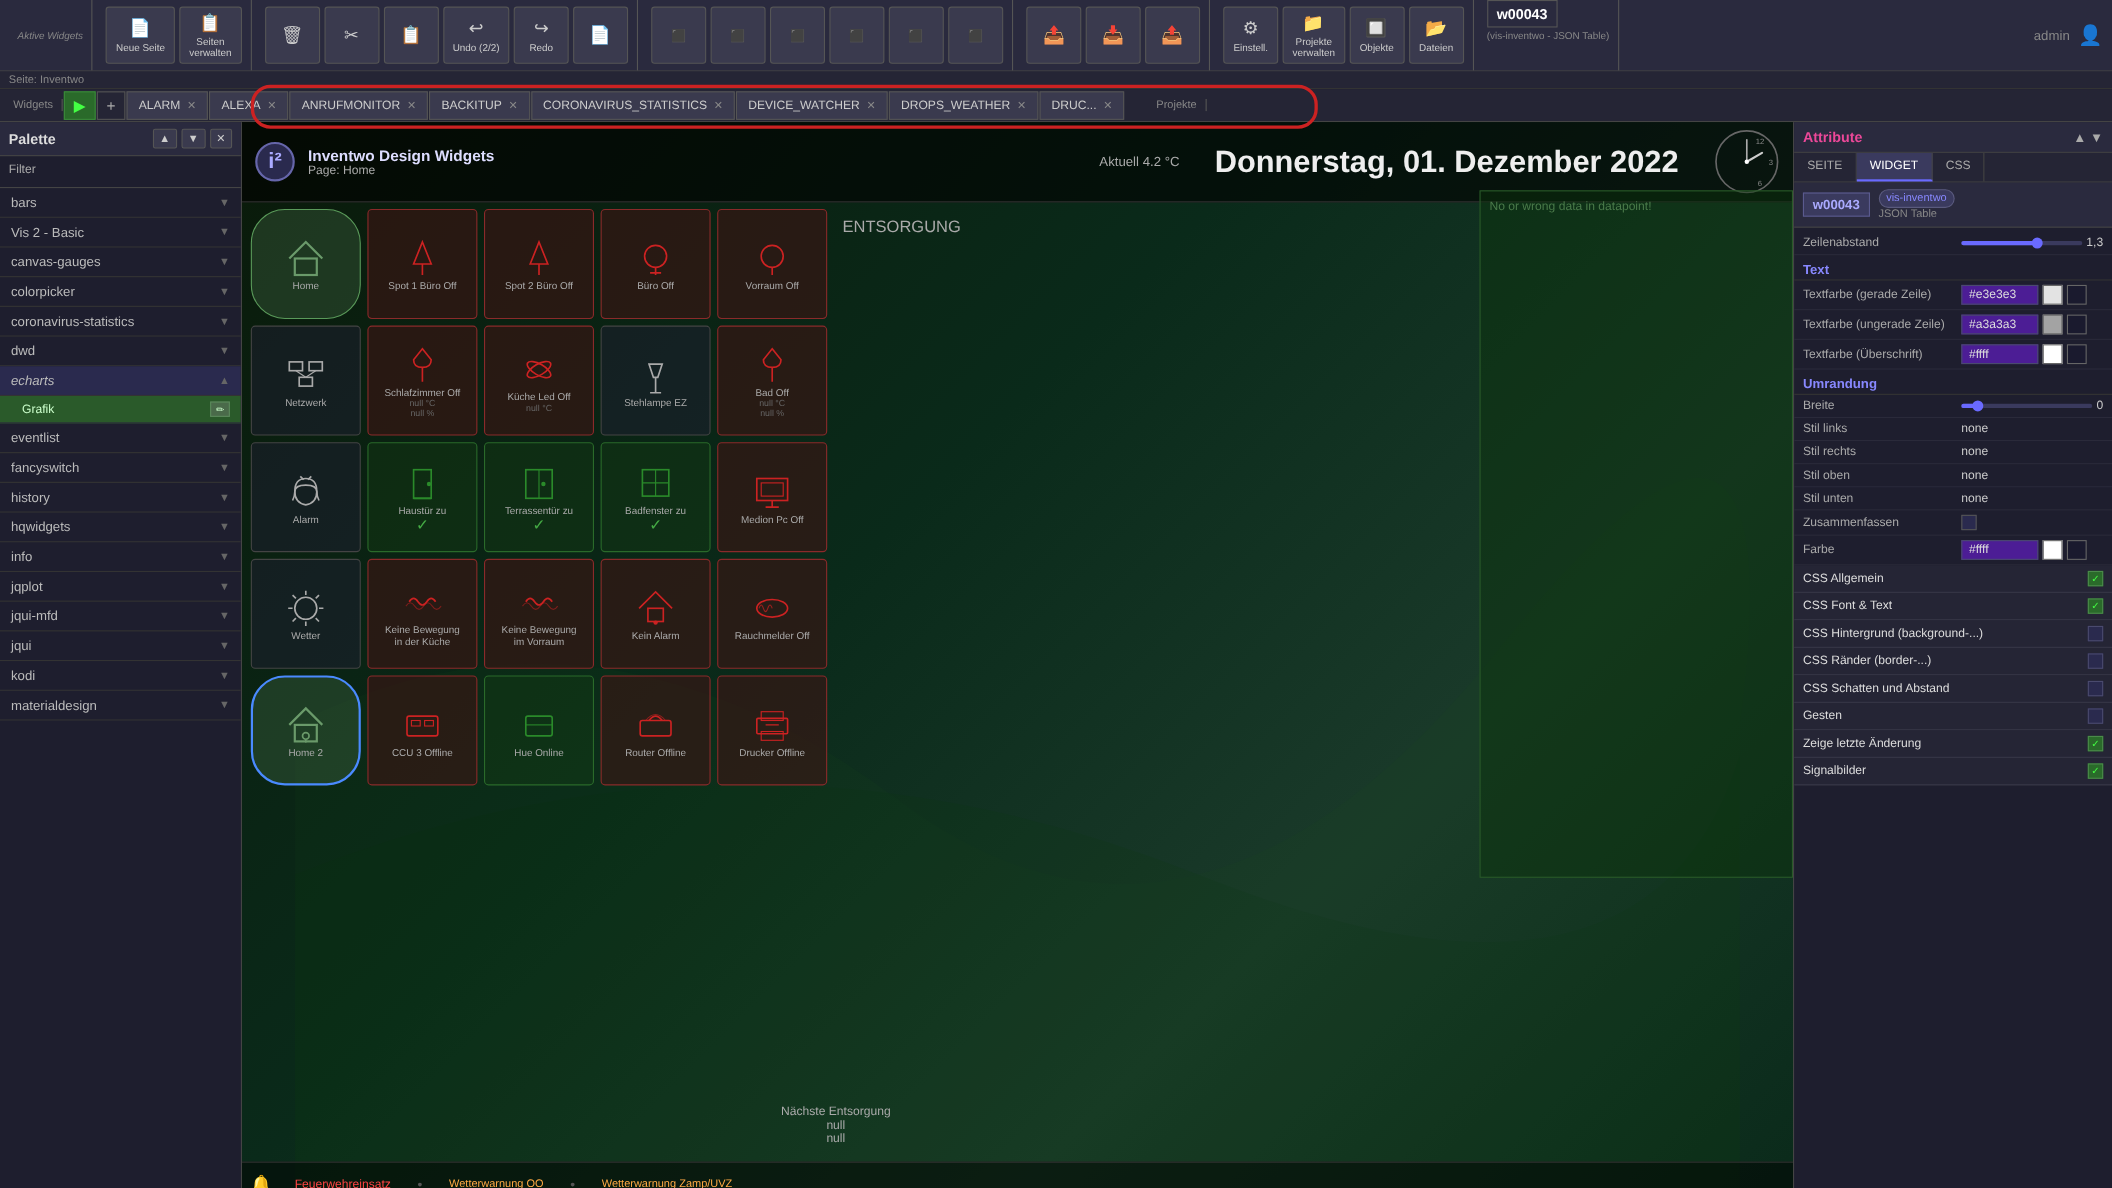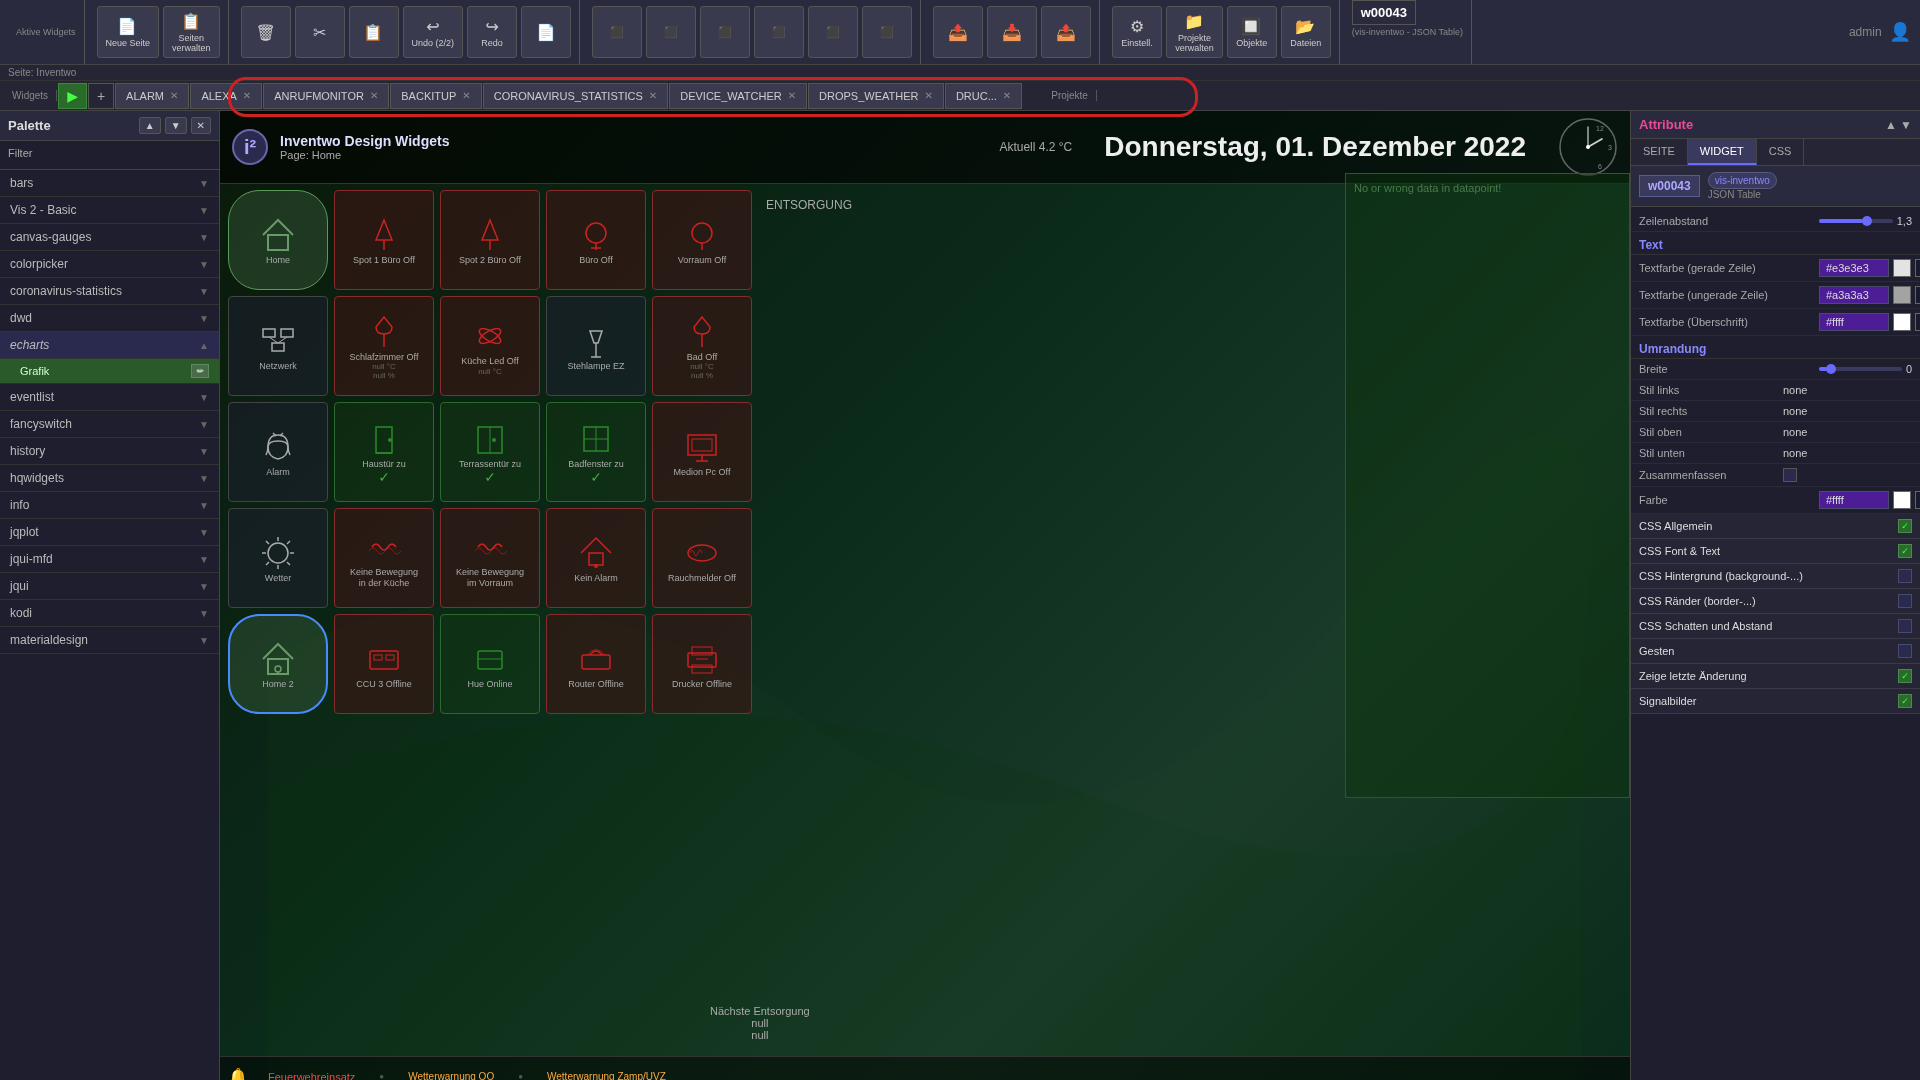--- a/index.html
+++ b/index.html
@@ -65,21 +65,21 @@
     .attr-tabs { display: flex; border-bottom: 1px solid #444; background: #252535; }
     .attr-tab { padding: 6px 12px; font-size: 11px; color: #aaa; cursor: pointer; border-right: 1px solid #444; }
     .attr-tab.active { background: #3a3a5e; color: #fff; border-bottom: 2px solid #6a6aff; }
     .attr-widget-id { background: #2a2a3e; padding: 6px 8px; display: flex; align-items: center; gap: 8px; border-bottom: 1px solid #444; }
     .attr-widget-id-box { background: #3a3a5e; border: 1px solid #5a5a8e; padding: 3px 8px; color: #aaf; font-size: 12px; font-weight: bold; }
     .attr-badge { background: #3a3a5e; border: 1px solid #5a5a7e; padding: 2px 6px; font-size: 10px; color: #88f; border-radius: 10px; }
     .attr-subtitle { font-size: 10px; color: #888; }
     .attr-body { overflow-y: auto; flex: 1; padding: 4px 0; }
     .attr-row { display: flex; align-items: center; padding: 4px 8px; border-bottom: 1px solid #2a2a3a; gap: 4px; }
     .attr-row-label { color: #aaa; font-size: 11px; flex: 0 0 140px; }
-    .attr-row-value { flex: 1; display: flex; align-items: center; gap: 4px; margin-left: 36px; }
+    .attr-row-value { flex: 1; display: flex; align-items: center; gap: 4px; }
     .attr-slider { flex: 1; height: 4px; background: #3a3a5e; border-radius: 2px; position: relative; }
     .attr-slider-fill { height: 4px; background: #6a6aff; border-radius: 2px; }
     .attr-slider-thumb { width: 10px; height: 10px; background: #6a6aff; border-radius: 50%; position: absolute; top: -3px; cursor: pointer; }
     .attr-input { background: #4c1d95; border: 1px solid #4a4a6e; color: #ddd; padding: 2px 6px; font-size: 11px; width: 60px; }
     .attr-color-box { width: 18px; height: 18px; border: 1px solid #666; cursor: pointer; }
     .attr-section-title { padding: 6px 8px 2px; font-size: 12px; color: #88f; font-weight: bold; border-bottom: 1px solid #333; }
     .attr-checkbox { width: 14px; height: 14px; background: #2a2a4e; border: 1px solid #555; display: flex; align-items: center; justify-content: center; cursor: pointer; }
     .attr-value-text { font-size: 11px; color: #ccc; }
     .attr-collapsible { background: #252535; border-bottom: 1px solid #3a3a4a; padding: 5px 8px; display: flex; align-items: center; justify-content: space-between; cursor: pointer; }
     .attr-collapsible-label { font-size: 11px; color: #ddd; }
@@ -91,21 +91,21 @@
     ::-webkit-scrollbar-thumb { background: #4a4a6a; border-radius: 3px; }
 
     
     .tabs-divider { color: #888; font-size: 10px; padding: 0 8px; border-right: 1px solid #555; display: flex; align-items: center; }
 
     
     .analog-clock { width: 60px; height: 60px; }
 
     .seite-inventwo { font-size: 10px; color: #888; padding: 2px 8px; background: #252535; border-bottom: 1px solid #333; }
 
-    .toolbar-section-label { font-size: 9px; color: #888; text-align: center; width: 100%; }
+    .toolbar-section-label { font-size: 9px; color: #888; text-align: center; width: 100%; font-style: italic; }
     .toolbar-top-section { display: flex; flex-direction: column; align-items: center; }
     .no-data-msg { color: #4a7a4a; font-size: 11px; padding: 8px; }
 
     .bottom-info-row { position: absolute; bottom: 0; left: 0; right: 0; height: 40px; background: rgba(0,0,0,0.5); border-top: 1px solid #333; display: flex; align-items: center; padding: 0 8px; gap: 20px; font-size: 10px; color: #888; }
     .alarm-icon { color: #f44; font-size: 16px; }
     .weather-warn { color: #fa4; font-size: 10px; }
   </style>
 </head>
 <body>
 
@@ -406,21 +406,21 @@
           </svg>
           <span class="tile-label">Büro Off</span>
         </div>
         <div class="tile red-tile">
           <svg width="40" height="40" viewBox="0 0 40 40">
             <circle cx="20" cy="18" r="10" fill="none" stroke="#cc2222" stroke-width="1.5"></circle>
             <line x1="20" y1="28" x2="20" y2="35" stroke="#cc2222" stroke-width="1.5"></line>
           </svg>
           <span class="tile-label">Vorraum Off</span>
         </div>
-        <div style="padding:8px;font-size:12px;color:#aaa;min-width:80px;">ENTSORGUNG</div>
+        <div style="padding:8px;font-size:15px;color:#aaa;min-width:80px;">ENTSORGUNG</div>
       </div>
 
       <div style="display:flex;gap:6px;padding:0 8px 6px;">
         <div class="tile" style="background:rgba(30,30,50,0.5);border-color:#444;">
           <svg width="40" height="40" viewBox="0 0 40 40">
             <rect x="5" y="8" width="12" height="8" fill="none" stroke="#aaa" stroke-width="1.5"></rect>
             <rect x="23" y="8" width="12" height="8" fill="none" stroke="#aaa" stroke-width="1.5"></rect>
             <rect x="14" y="22" width="12" height="8" fill="none" stroke="#aaa" stroke-width="1.5"></rect>
             <line x1="11" y1="16" x2="20" y2="22" stroke="#aaa" stroke-width="1"></line>
             <line x1="29" y1="16" x2="20" y2="22" stroke="#aaa" stroke-width="1"></line>

